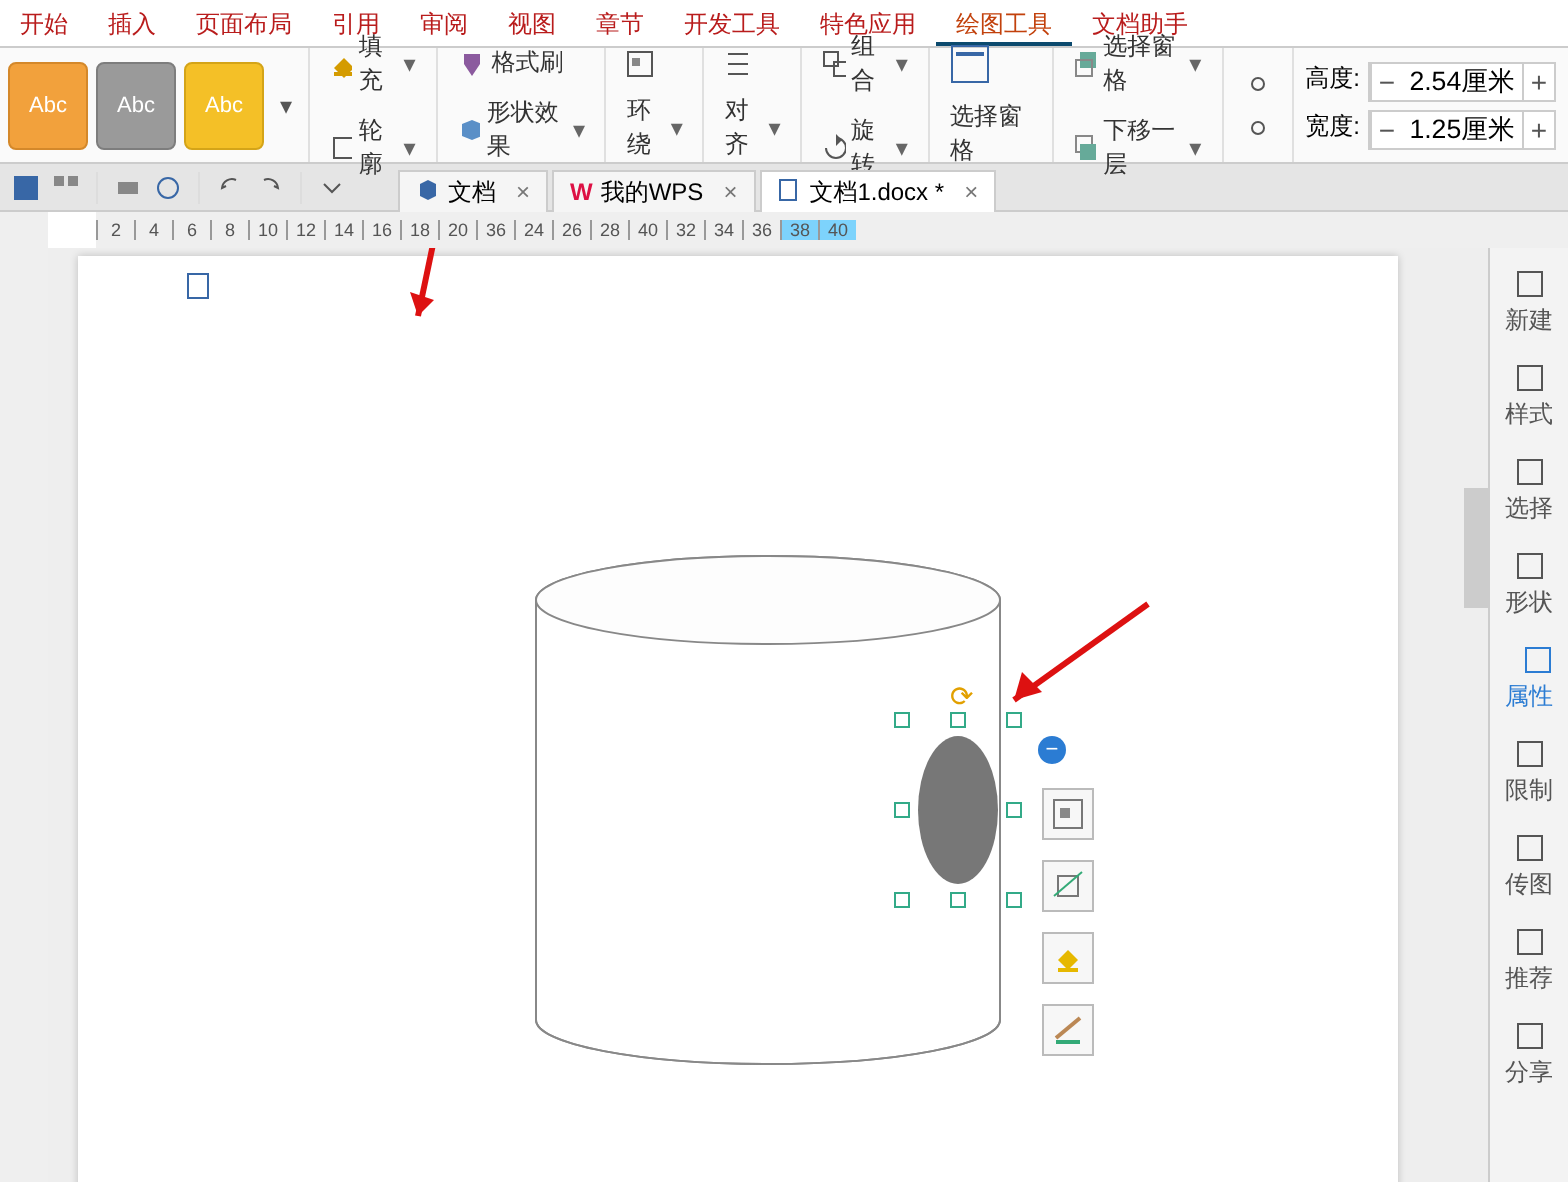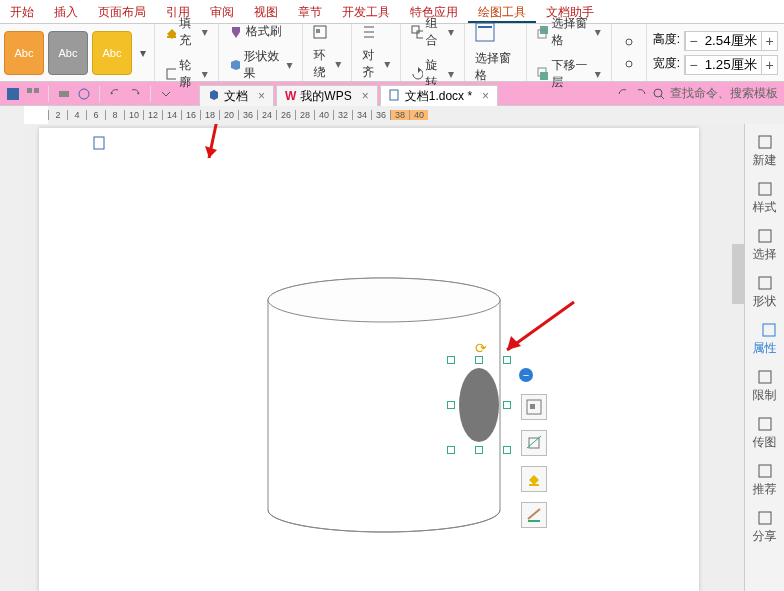--- a/index.html
+++ b/index.html
@@ -22,33 +22,33 @@
 .rib-row { display:flex; align-items:flex-start; gap:4px; white-space:nowrap; }
 .rib-btn { display:flex; align-items:center; gap:3px; padding:2px 4px; color:#333; }
 .rib-btn .drop { color:#666; }
 .ic { width:14px; height:14px; display:inline-block; }
 .rib-lbl { display:flex; align-items:center; gap:3px; }
 .rib-input { width:60px; height:18px; border:none; text-align:center; }
 .spnbox { display:flex; border:1px solid #ccc; background:#fff; }
 .spnbtn { width:16px; height:18px; border-left:1px solid #ccc; display:flex; align-items:center; justify-content:center; color:#555; font-size:14px; }
 
 
-.qa { display:flex; align-items:center; height:24px; gap:6px; padding:0 6px; border-bottom:1px solid #ccc; background:#f9a8d4; }
+.qa { display:flex; align-items:center; height:24px; gap:6px; padding:0 6px; border-bottom:1px solid #ccc; background:#e5e5e5; }
 .qa-ic { width:14px; height:14px; }
 .qa-sp { width:1px; height:16px; background:#ddd; margin:0 2px; }
 .doc-tabs { display:flex; align-items:center; flex:1; gap:2px; margin-left:20px; }
 .doc-tab { display:flex; align-items:center; gap:4px; padding:2px 8px; border:1px solid #ccc; border-bottom:none; background:#f5f5f5; height:21px; position:relative; top:2px; }
 .doc-tab.active { background:#fff; }
 .doc-tab .cl { margin-left:6px; color:#777; }
 .search-area { display:flex; align-items:center; gap:4px; color:#666; }
 
 
 .ruler { height:18px; background:#efefef; position:relative; margin-left:24px; overflow:hidden; font-size:9px; color:#555; display:flex; align-items:center;}
 .ruler .seg { width:19px; text-align:center; border-left:1px solid #999; height:10px; line-height:10px;}
-.ruler .seg.eb { background:#fdba74; }
+.ruler .seg.eb { background:#7dd3fc; }
 
 
 .workspace { position:relative; display:flex; height:485px; }
 .vruler { width:24px; background:#efefef; }
 .canvas-wrap { flex:1; background:#eee; position:relative; overflow:hidden; }
 .page { position:absolute; left:15px; top:4px; width:660px; height:480px; background:#fff; box-shadow:0 0 4px rgba(0,0,0,.2);}
 .page-ic { position:absolute; left:54px; top:8px; width:14px; height:14px;}
 
 
 .cylinder { position:absolute; left:225px; top:148px; width:240px; height:260px; }
@@ -277,33 +277,20 @@
       </div>
       <div class="doc-tab active">
         <span><svg width="12" height="12">
             <rect x="1" y="1" width="8" height="10" fill="none" stroke="#3867a6"></rect>
           </svg></span>
         <span>文档1.docx *</span>
         <span class="cl">×</span>
       </div>
     </div>
 
-  <div class="search-area">
-    <svg class="qa-ic">
-        <path d="M10 3a5 5 0 00-7 4" fill="none" stroke="#555"></path>
-      </svg>
-    <svg class="qa-ic">
-        <path d="M4 3a5 5 0 017 4" fill="none" stroke="#555"></path>
-      </svg>
-    <svg class="qa-ic">
-        <circle cx="6" cy="6" r="4" fill="none" stroke="#555"></circle>
-        <path d="M9 9l3 3" stroke="#555"></path>
-      </svg>
-    <span>查找命令、搜索模板</span>
-  </div>
 </div>
 
 <div style="display:flex;">
   <div style="width:24px;height:18px;background:#efefef"></div>
   <div class="ruler" id="ruler" style="flex:1">
       <div class="seg">2</div>
       <div class="seg">4</div>
       <div class="seg">6</div>
       <div class="seg">8</div>
       <div class="seg">10</div>

